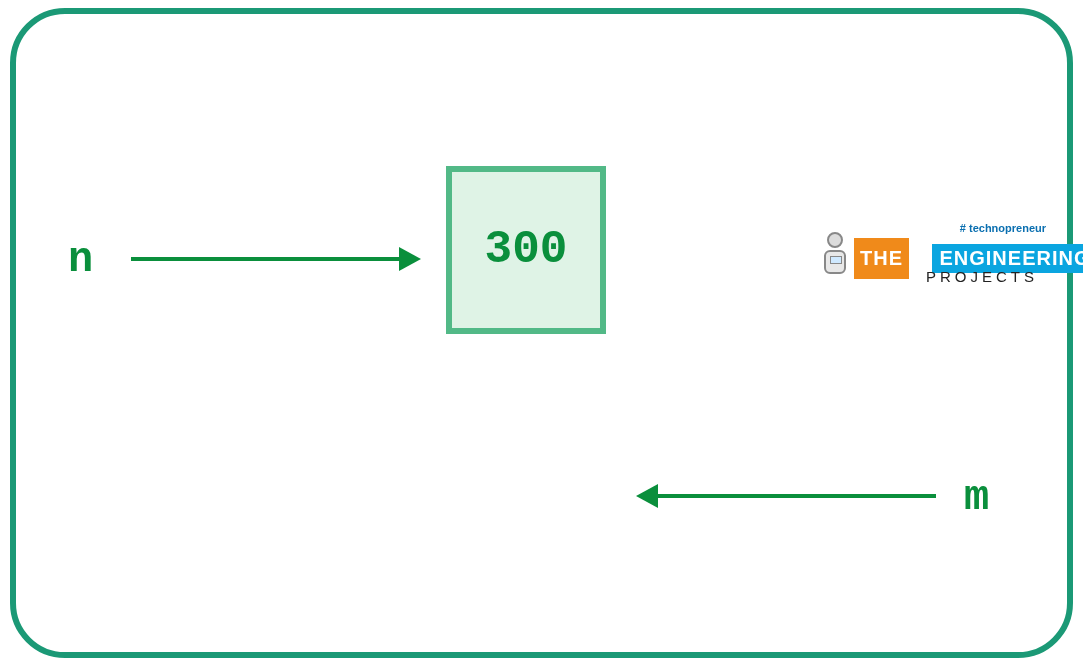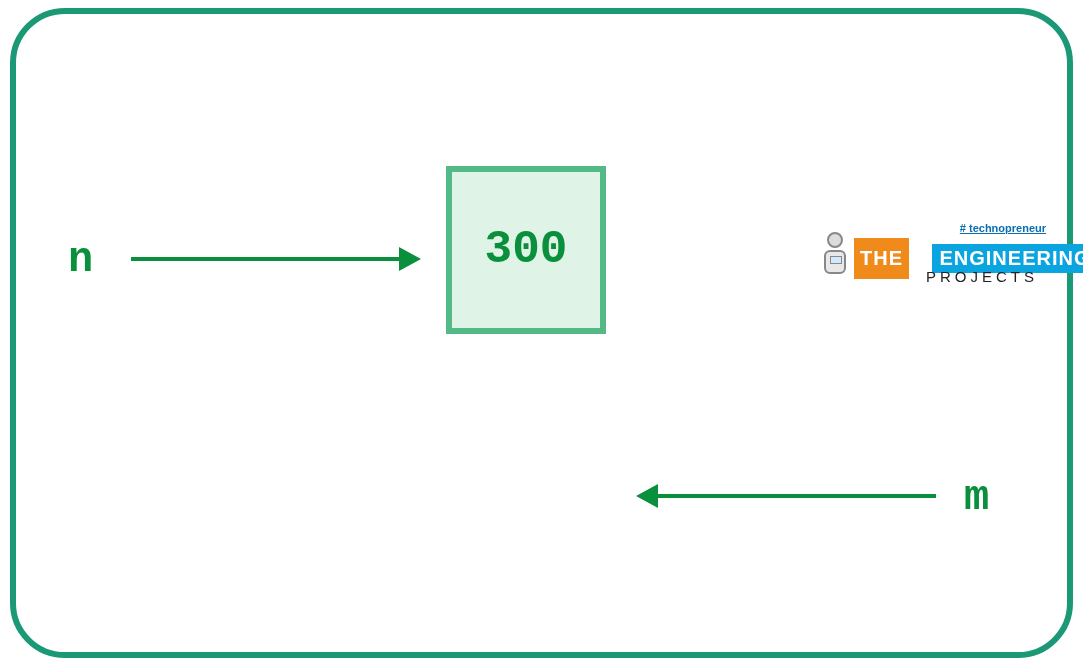--- a/index.html
+++ b/index.html
@@ -71,21 +71,20 @@
     height: 80px;
     font-family: Arial, Helvetica, sans-serif;
   }
   .logo .hash {
     position: absolute;
     right: 0;
     top: -2px;
     font-size: 11px;
     color: #0a6fb0;
     font-weight: bold;
-    text-decoration: underline;
   }
   .logo .row1 {
     position: absolute;
     left: 38px;
     top: 14px;
     white-space: nowrap;
   }
   .logo .the-box {
     display: inline-block;
     background: #f08a1a;

